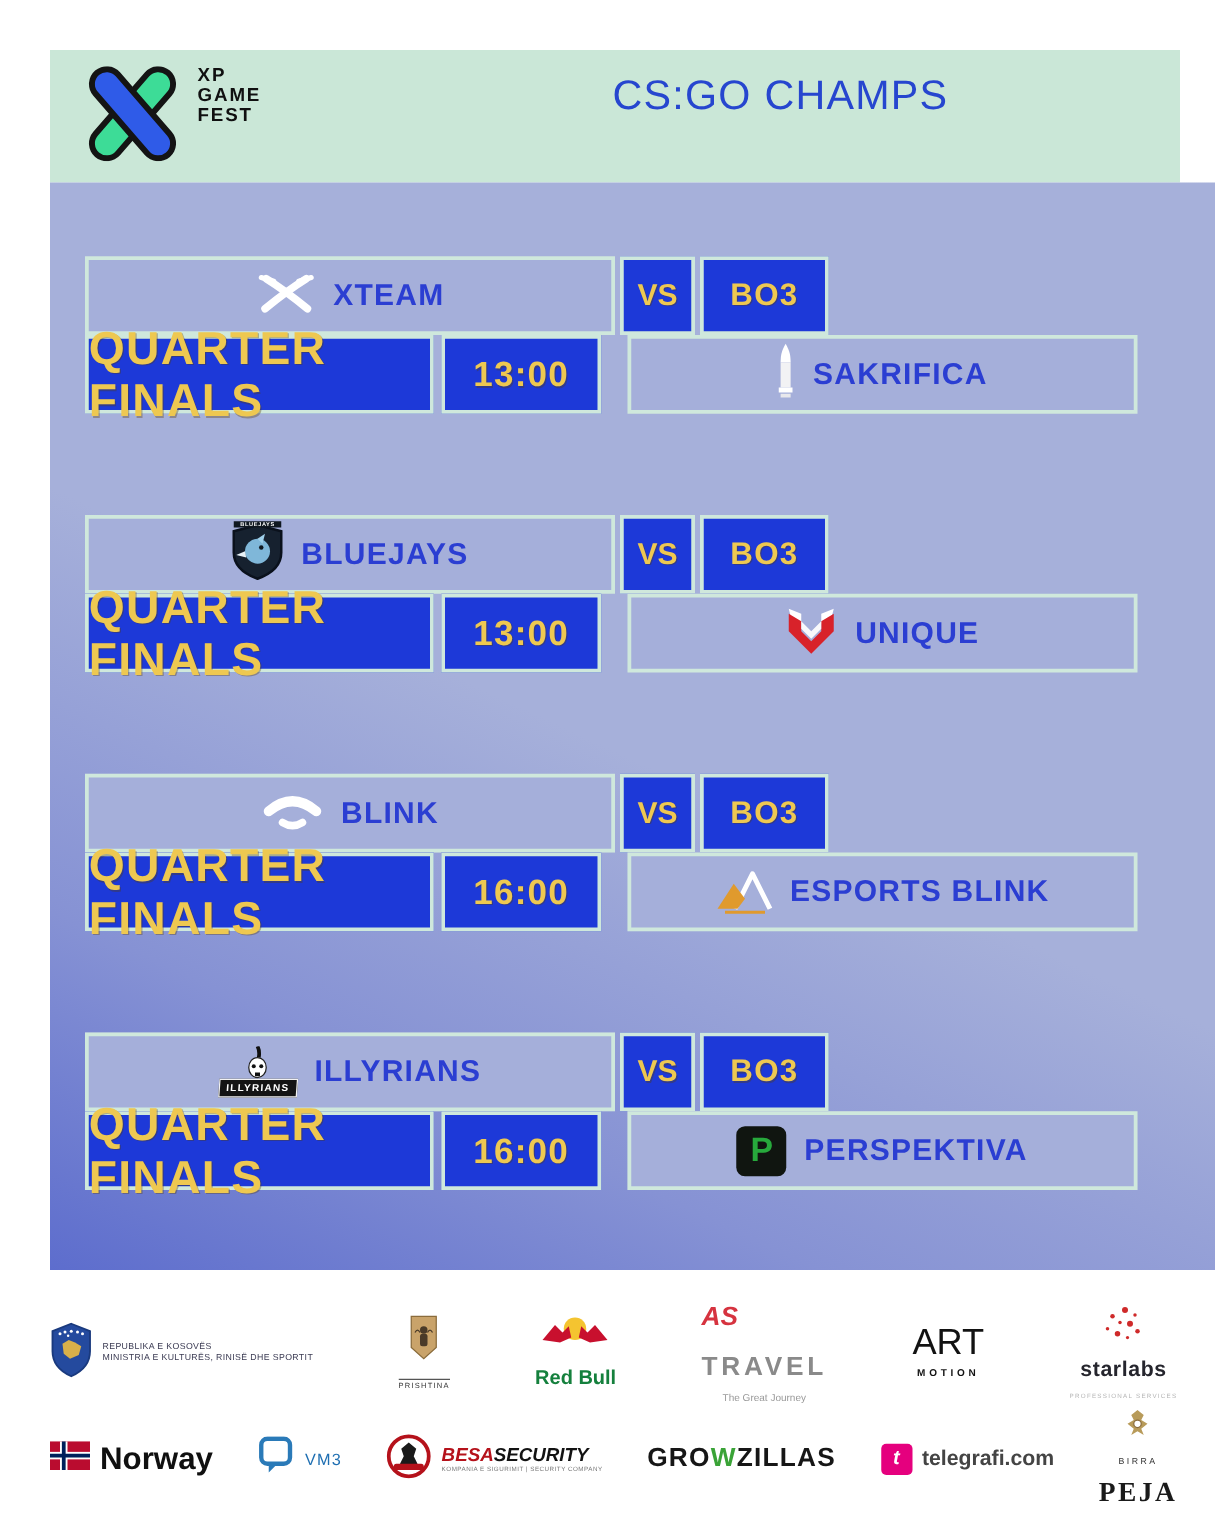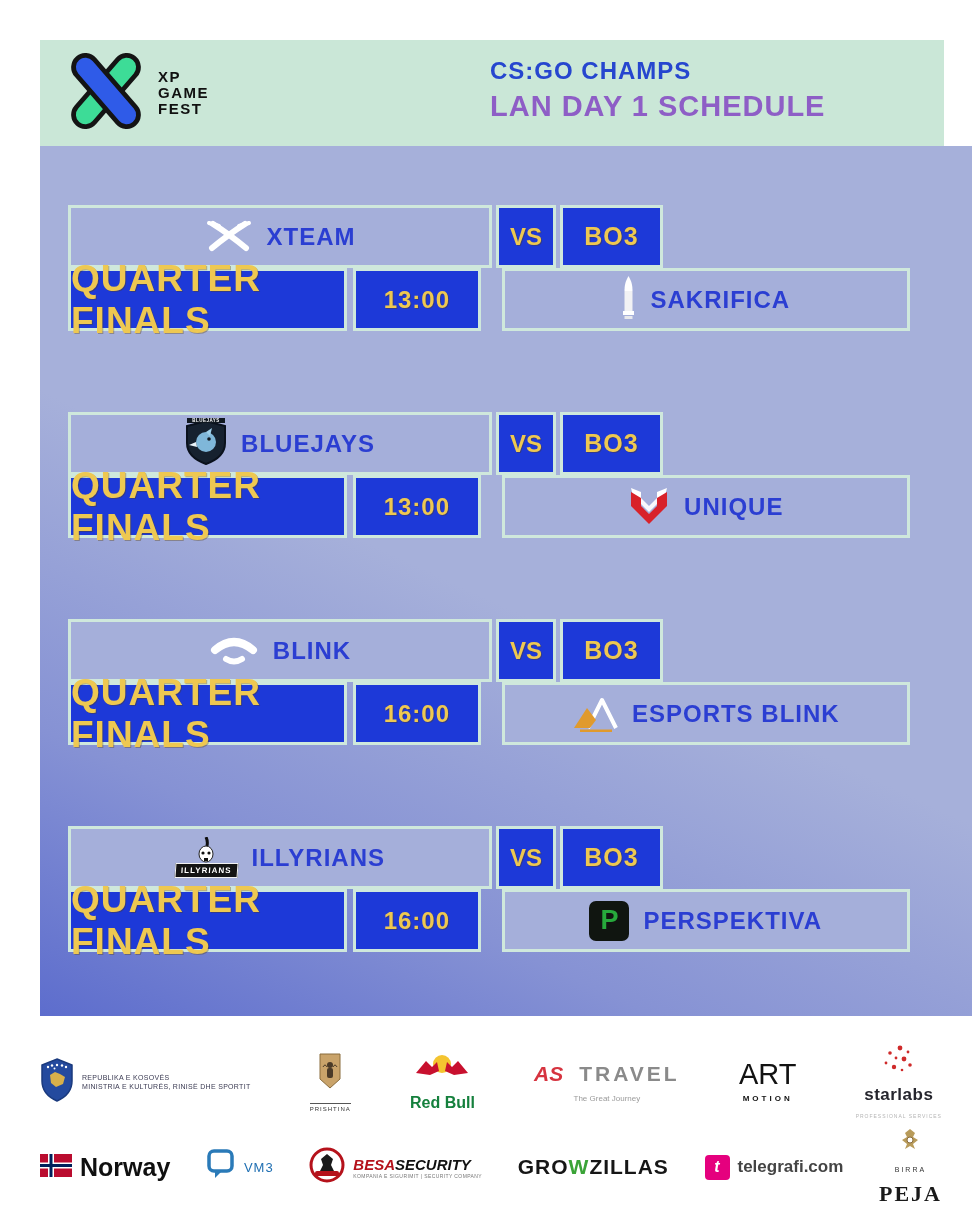--- a/index.html
+++ b/index.html
@@ -6,42 +6,42 @@
   html,body { background:#ffffff; }
   body { width:980px; height:1225px; font-family:"Liberation Sans", sans-serif; position:relative; }
 
   .poster { position:absolute; inset:0; background:#ffffff; }
 
   
   .header {
     position:absolute; left:40px; top:40px; width:904px; height:106px;
     background:#cae7d7; display:flex; align-items:center;
   }
-  .brand { display:flex; align-items:center; margin-left:26px; gap:12px; }
+  .brand { display:flex; margin-left:26px; gap:12px; }
   .brand-text { color:#101010; font-weight:bold; font-size:15px; line-height:16px; letter-spacing:1.5px; }
   .titles { position:absolute; left:450px; top:17px; }
-  .title-1 { color:#2646cf; font-weight:bold; font-size:24px; letter-spacing:1px; }
+  .title-1 { color:#2646cf; font-weight:normal; font-size:33px; letter-spacing:1px; }
   .title-2 { color:#8e5ec6; font-weight:bold; font-size:29px; letter-spacing:1px; margin-top:5px; }
 
   
   .panel {
     position:absolute; left:40px; top:146px; width:932px; height:870px;
     background:linear-gradient(205deg, #a6b0da 52%, #8692d4 78%, #5d6dcd 100%);
     padding-top:59px;
   }
   .match { width:842px; margin:0 0 81px 28px; }
   .mrow { display:flex; }
   .cell { border:3px solid #cfe8dc; height:63px; display:flex; align-items:center; justify-content:center; }
   .cell-blue { background:#1d39d8; color:#eec851; font-weight:bold; text-shadow:1px 1px 0 rgba(90,60,0,0.35); }
   .cell-team { background:#a5afda; gap:14px; }
   .team1-cell { width:424px; }
   .vs-cell   { width:60px;  margin-left:4px; font-size:24px; }
   .bo3-cell  { width:103px; margin-left:4px; font-size:25px; letter-spacing:1px; }
   .stage-cell{ width:285px; font-size:37px; letter-spacing:1px; }
-  .time-cell { width:130px; margin-left:6px; font-size:24px; letter-spacing:1px; }
+  .time-cell { width:130px; margin-left:6px; font-size:28px; letter-spacing:1px; }
   .team2-cell{ width:417px; margin-left:21px; }
   .team-name { color:#2b3ed2; font-weight:bold; font-size:24px; letter-spacing:1px; }
 
   
   .logo-col { display:flex; flex-direction:column; align-items:center; }
   .ill-banner { background:#141414; border:1px solid #f2f2f2; color:#ffffff; font-size:8px; font-weight:bold;
                 letter-spacing:1px; padding:2px 5px; transform:skewX(-4deg); }
   .bj-banner { position:absolute; top:-1px; left:2px; right:2px; background:#101820; color:#ffffff;
                font-size:4.5px; font-weight:bold; text-align:center; letter-spacing:0.5px; }
   .persp-badge { width:40px; height:40px; background:#101510; border-radius:7px;
@@ -94,21 +94,20 @@
         </svg>
       </span>
       <span class="brand-text">
         <div>XP</div>
         <div>GAME</div>
         <div>FEST</div>
       </span>
     </div>
     <div class="titles">
       <div class="title-1">CS:GO CHAMPS</div>
-      <div class="title-2">LAN DAY 1 SCHEDULE</div>
     </div>
   </div>
 
   <div class="panel">
 
     <section class="match">
       <div class="mrow">
         <div class="cell cell-team team1-cell">
           <span>
             <svg width="48" height="36" viewBox="0 0 48 36">
@@ -275,21 +274,21 @@
           <svg width="56" height="28" viewBox="0 0 56 28">
             <circle cx="28" cy="11" r="9" fill="#f4c430"></circle>
             <path d="M2 20 L12 8 L18 14 L23 9 L25 18 L16 22 Z" fill="#c8102e"></path>
             <path d="M54 20 L44 8 L38 14 L33 9 L31 18 L40 22 Z" fill="#c8102e"></path>
           </svg>
         </span>
         <span class="redbull-label">Red Bull</span>
       </div>
 
       <div class="sp logo-col">
-        <span style="display:flex; align-items:baseline; gap:16px;">
+        <span style="display:flex; align-items:baseline; gap:16px;flex-direction:column;">
           <span class="as-red">AS</span>
           <span class="as-gray">TRAVEL</span>
         </span>
         <span class="as-tag">The Great Journey</span>
       </div>
 
       <div class="sp logo-col">
         <span class="art-label">ART</span>
         <span class="art-sub">MOTION</span>
       </div>

